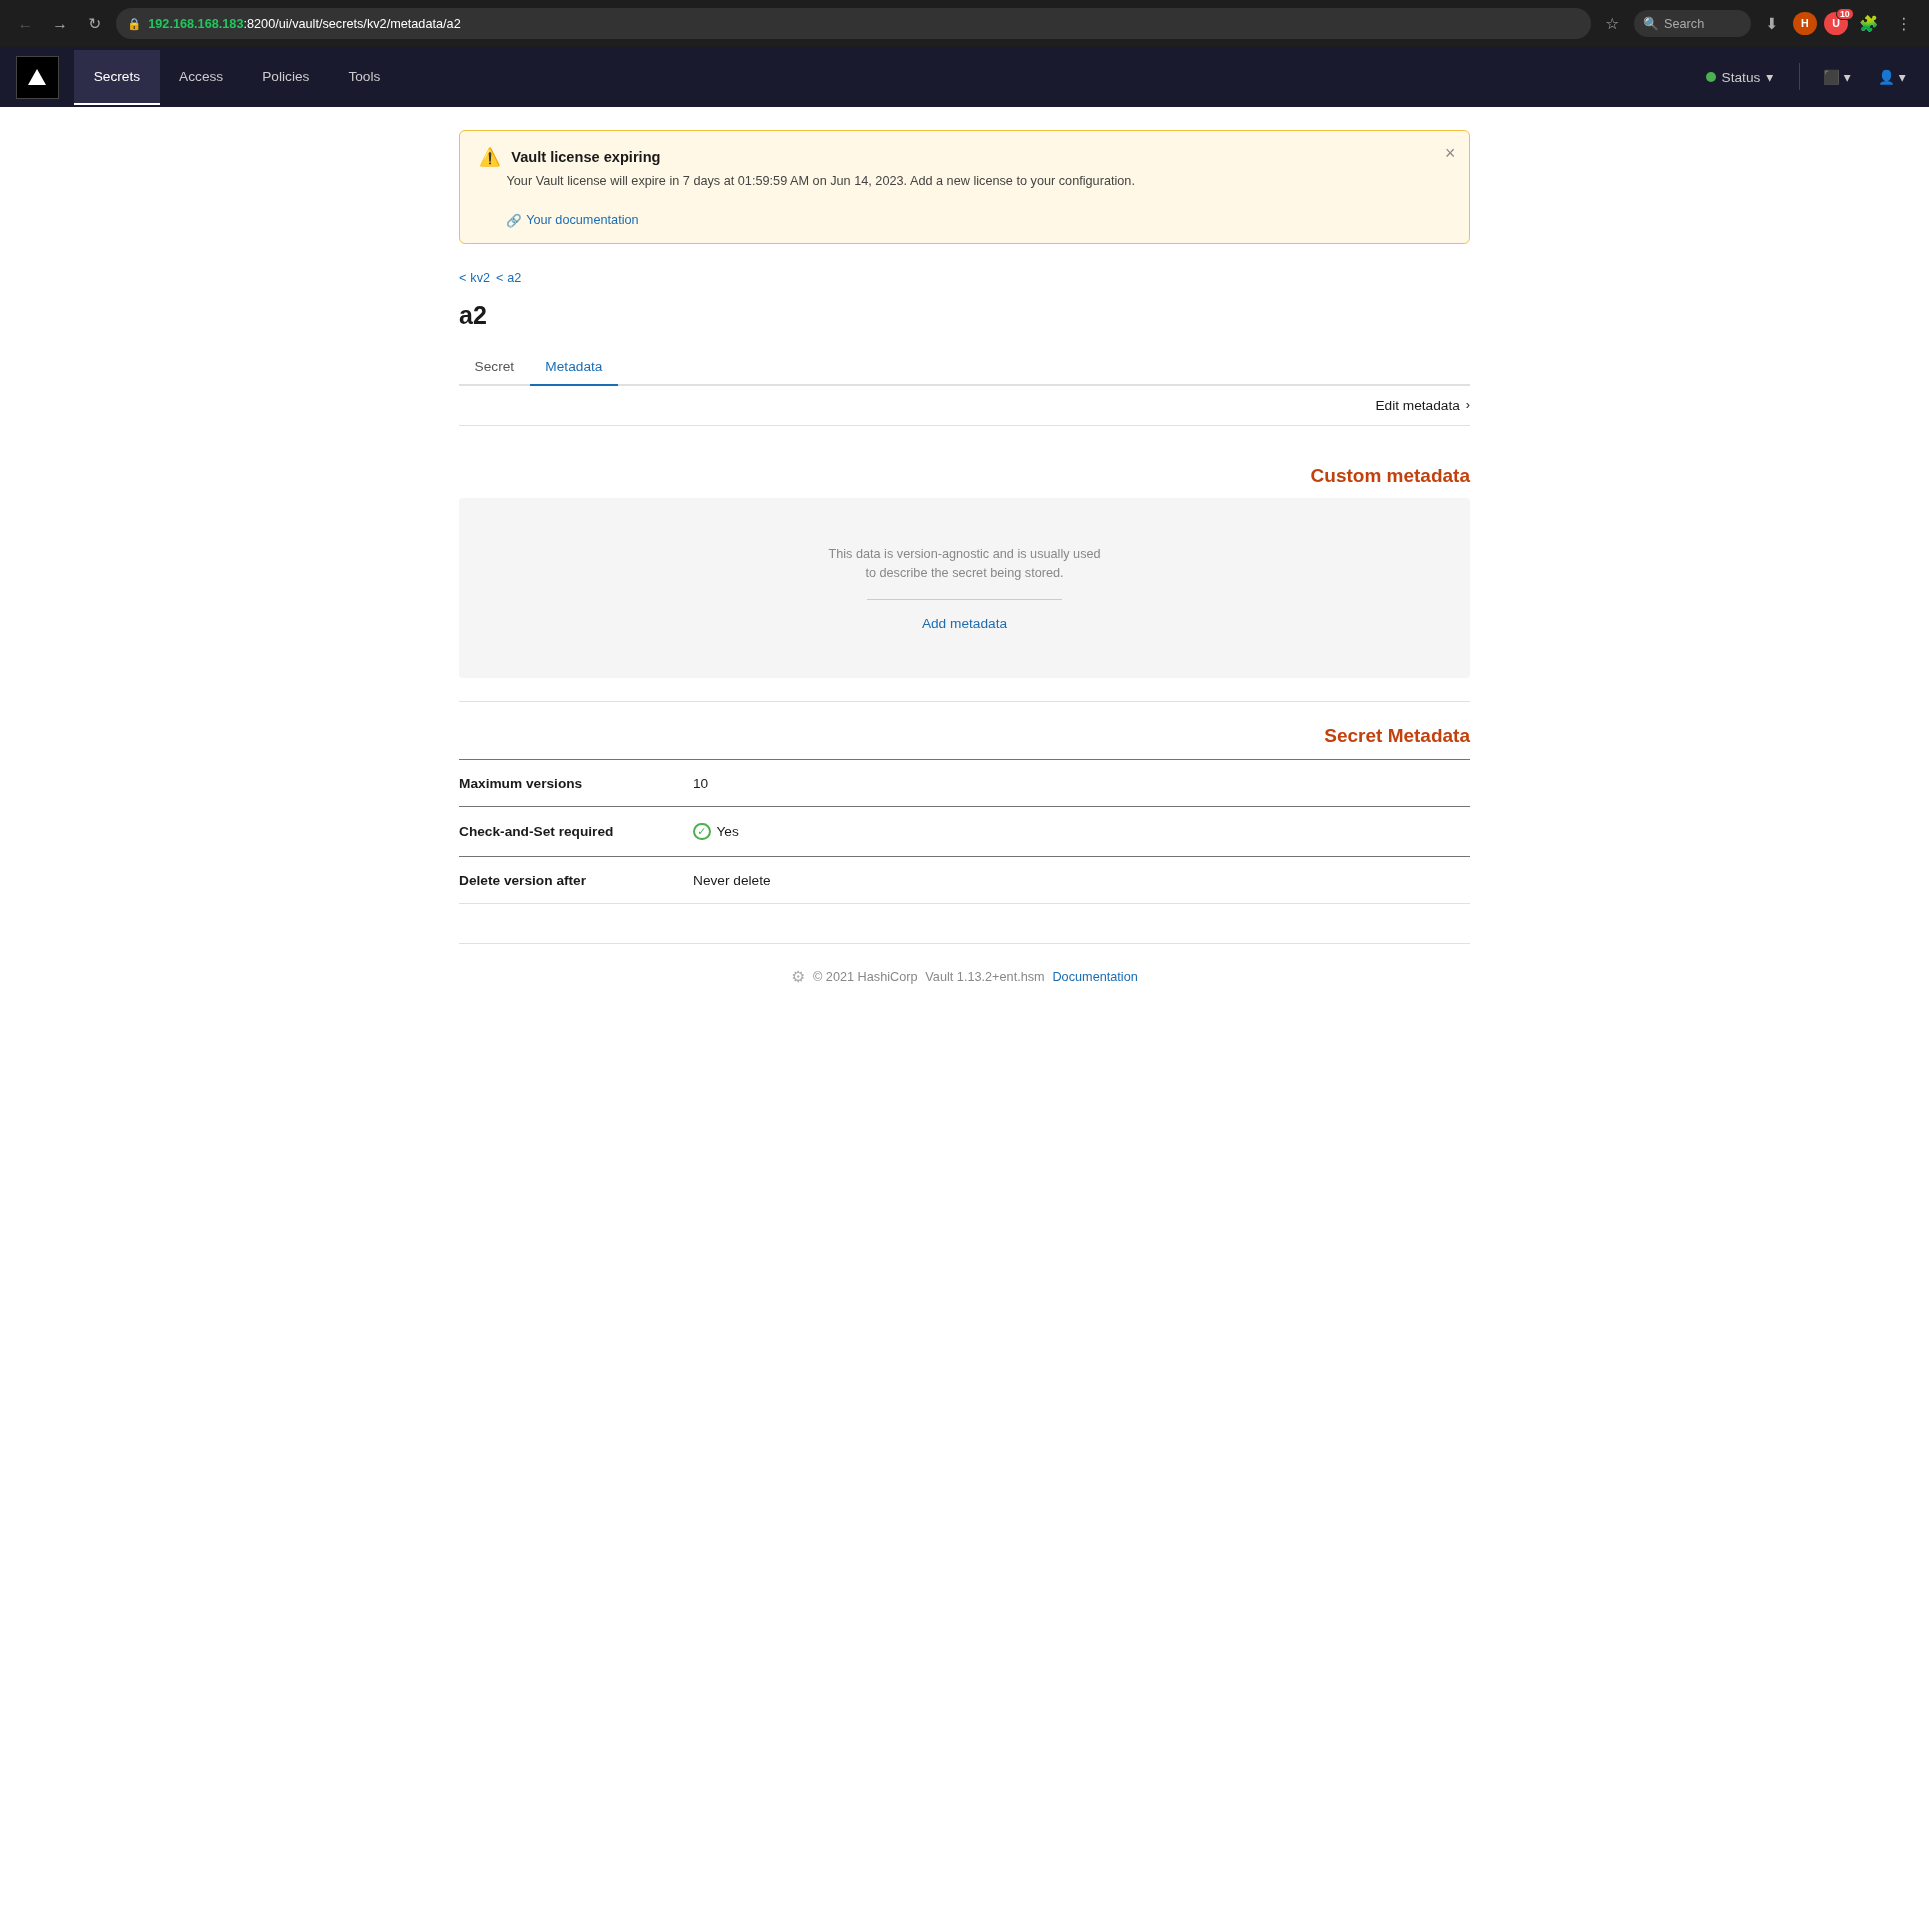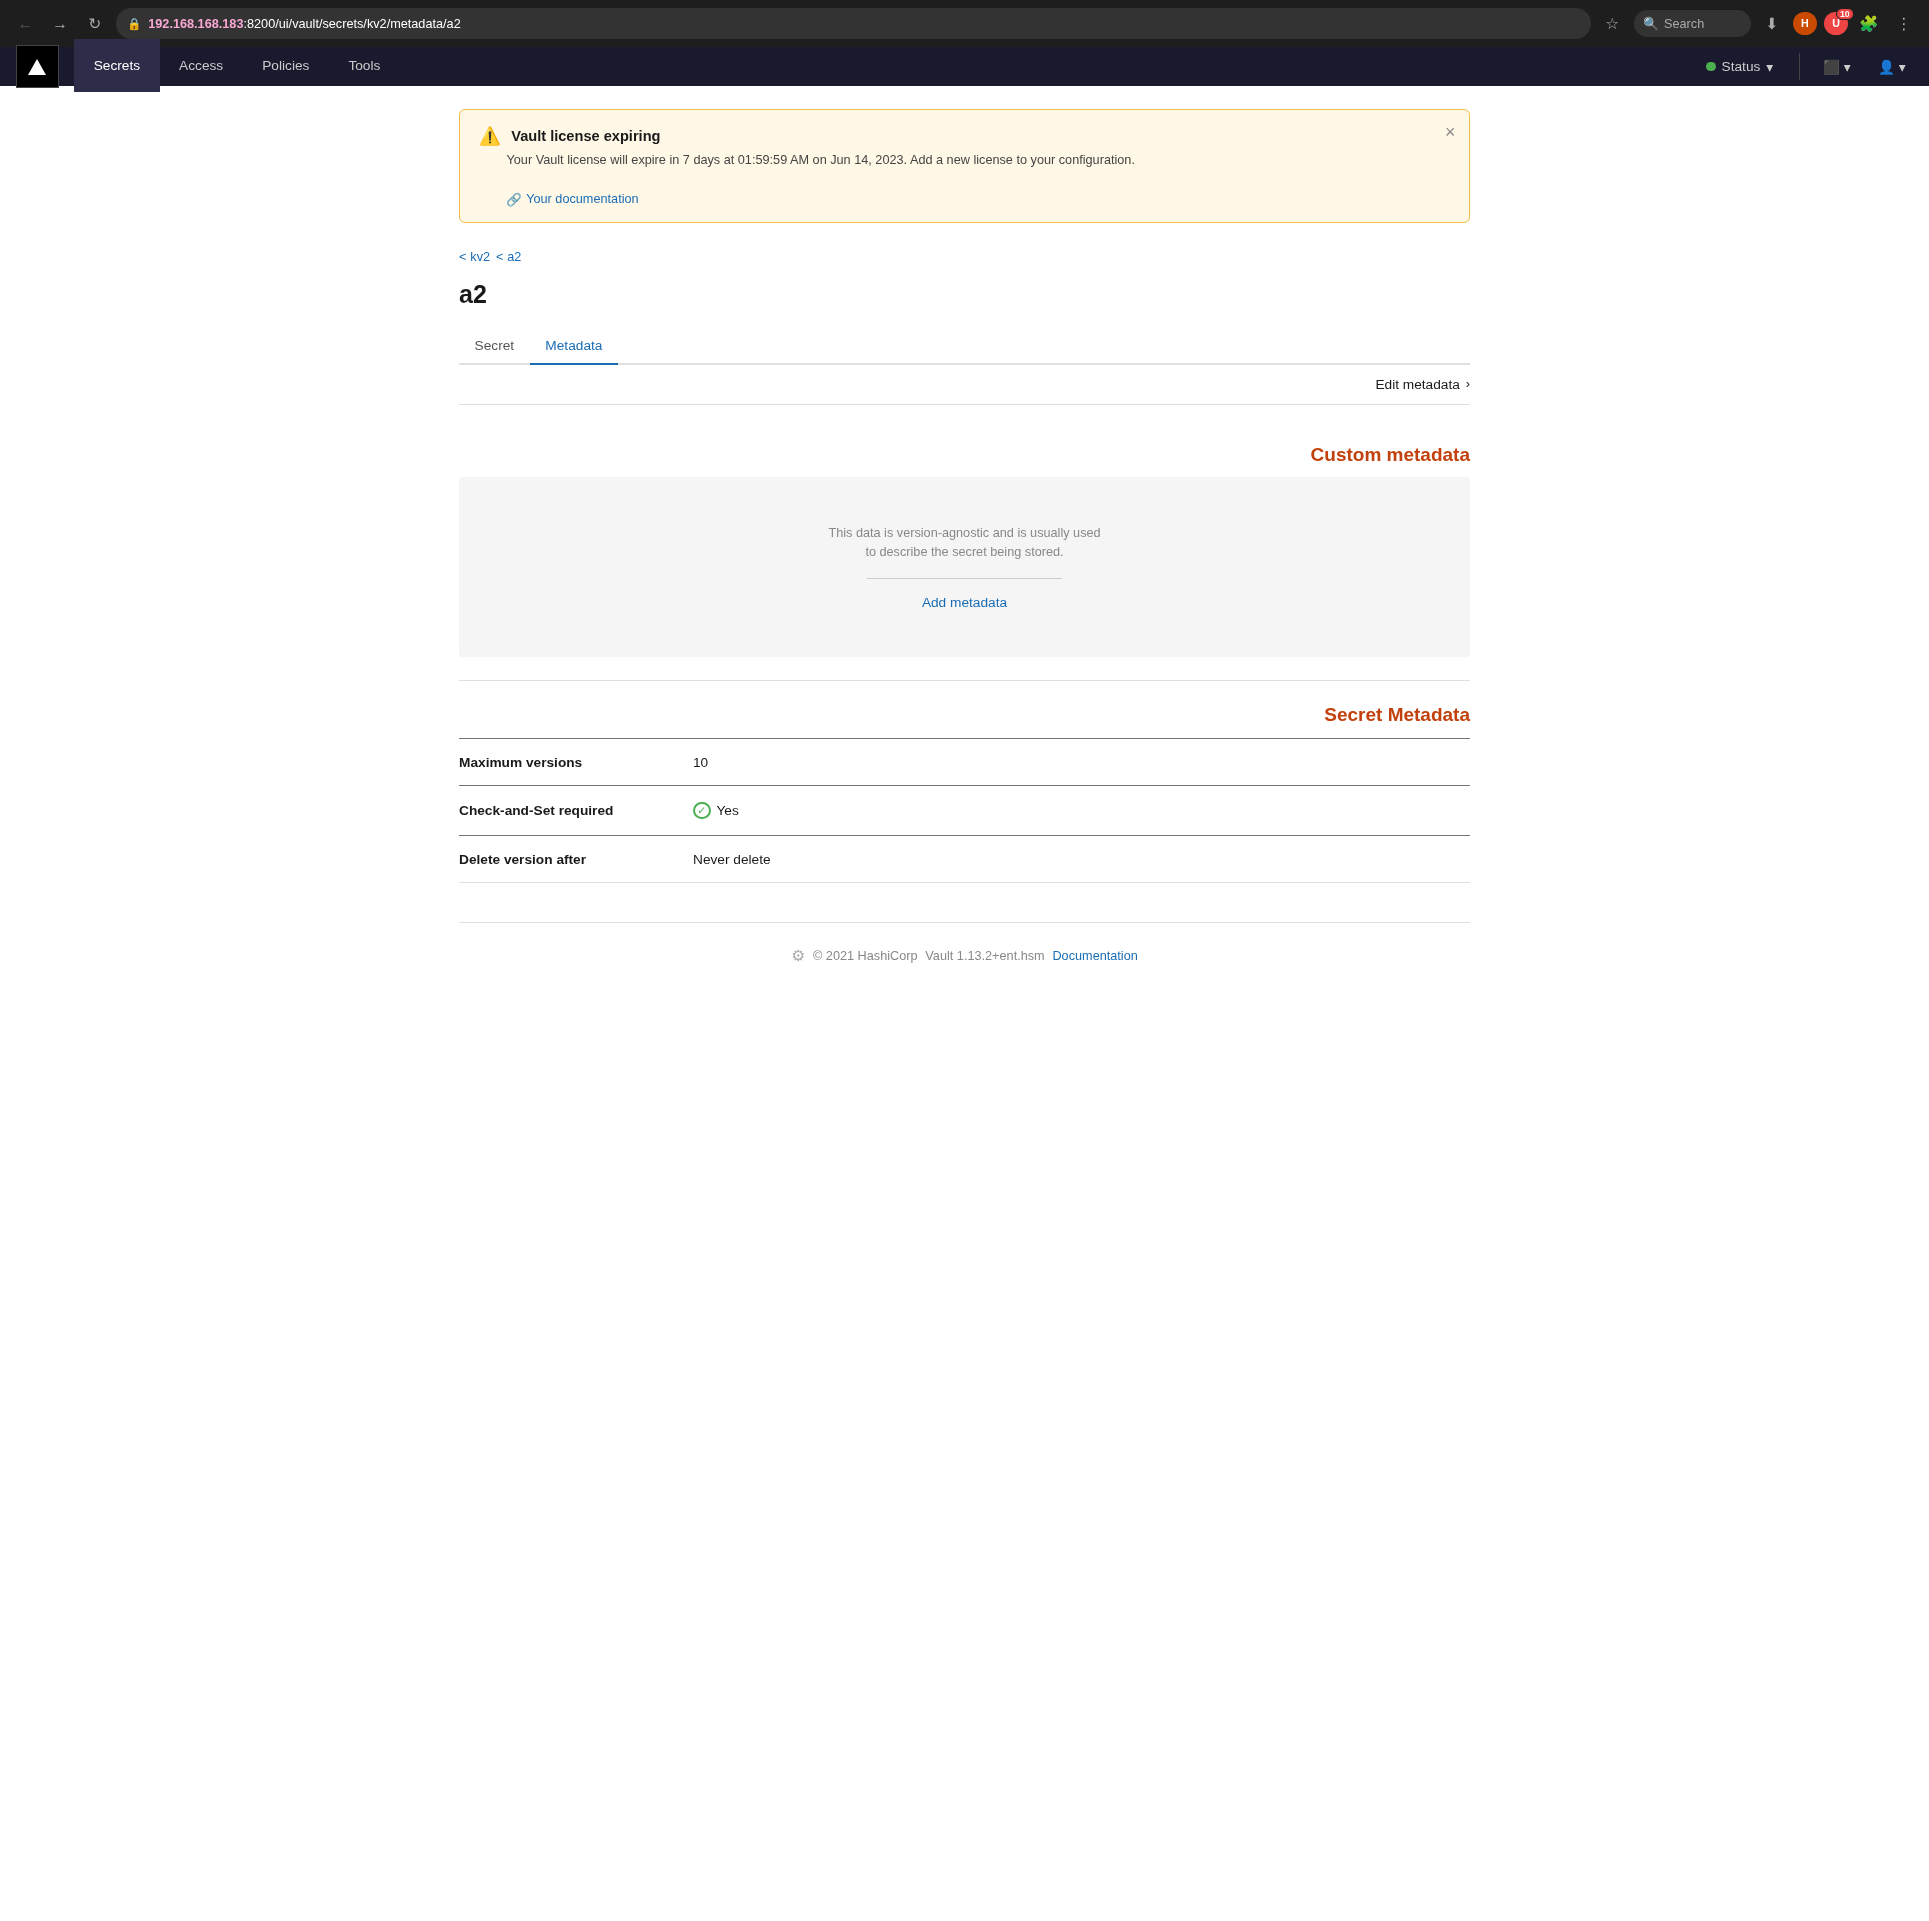--- a/index.html
+++ b/index.html
@@ -90,21 +90,21 @@
       color: #aaa;
       font-size: 12.7px;
       min-width: 117px;
     }
 
     
     .app-navbar {
       background: #1a1a2e;
       display: flex;
       align-items: center;
-      height: 39px;
+      height: 60px;
       padding: 0 15.6px;
       gap: 0;
     }
     .vault-logo {
       width: 43px; height: 43px;
       background: #000;
       border: 1px solid #444;
       display: flex; align-items: center; justify-content: center;
       margin-right: 15.6px;
       flex-shrink: 0;
@@ -406,21 +406,21 @@
 <body>
 
 <div class="browser-chrome">
   <button class="browser-nav-btn disabled">←</button>
   <button class="browser-nav-btn">→</button>
   <button class="browser-nav-btn">↻</button>
 
   <div class="address-bar">
     <span style="color:#aaa; font-size:11.7px;">🔒</span>
     <span class="url-text">
-      <span style="color:#f9a8d4; font-weight:600;">192.168.168.183</span><span>:8200/ui/vault/secrets/kv2/metadata/a2</span>
+      <span style="color:#22c55e; font-weight:600;">192.168.168.183</span><span>:8200/ui/vault/secrets/kv2/metadata/a2</span>
     </span>
   </div>
 
   <button class="browser-icon-btn">☆</button>
 
   <div class="search-bar">
     <span>🔍</span>
     <span>Search</span>
   </div>
 

